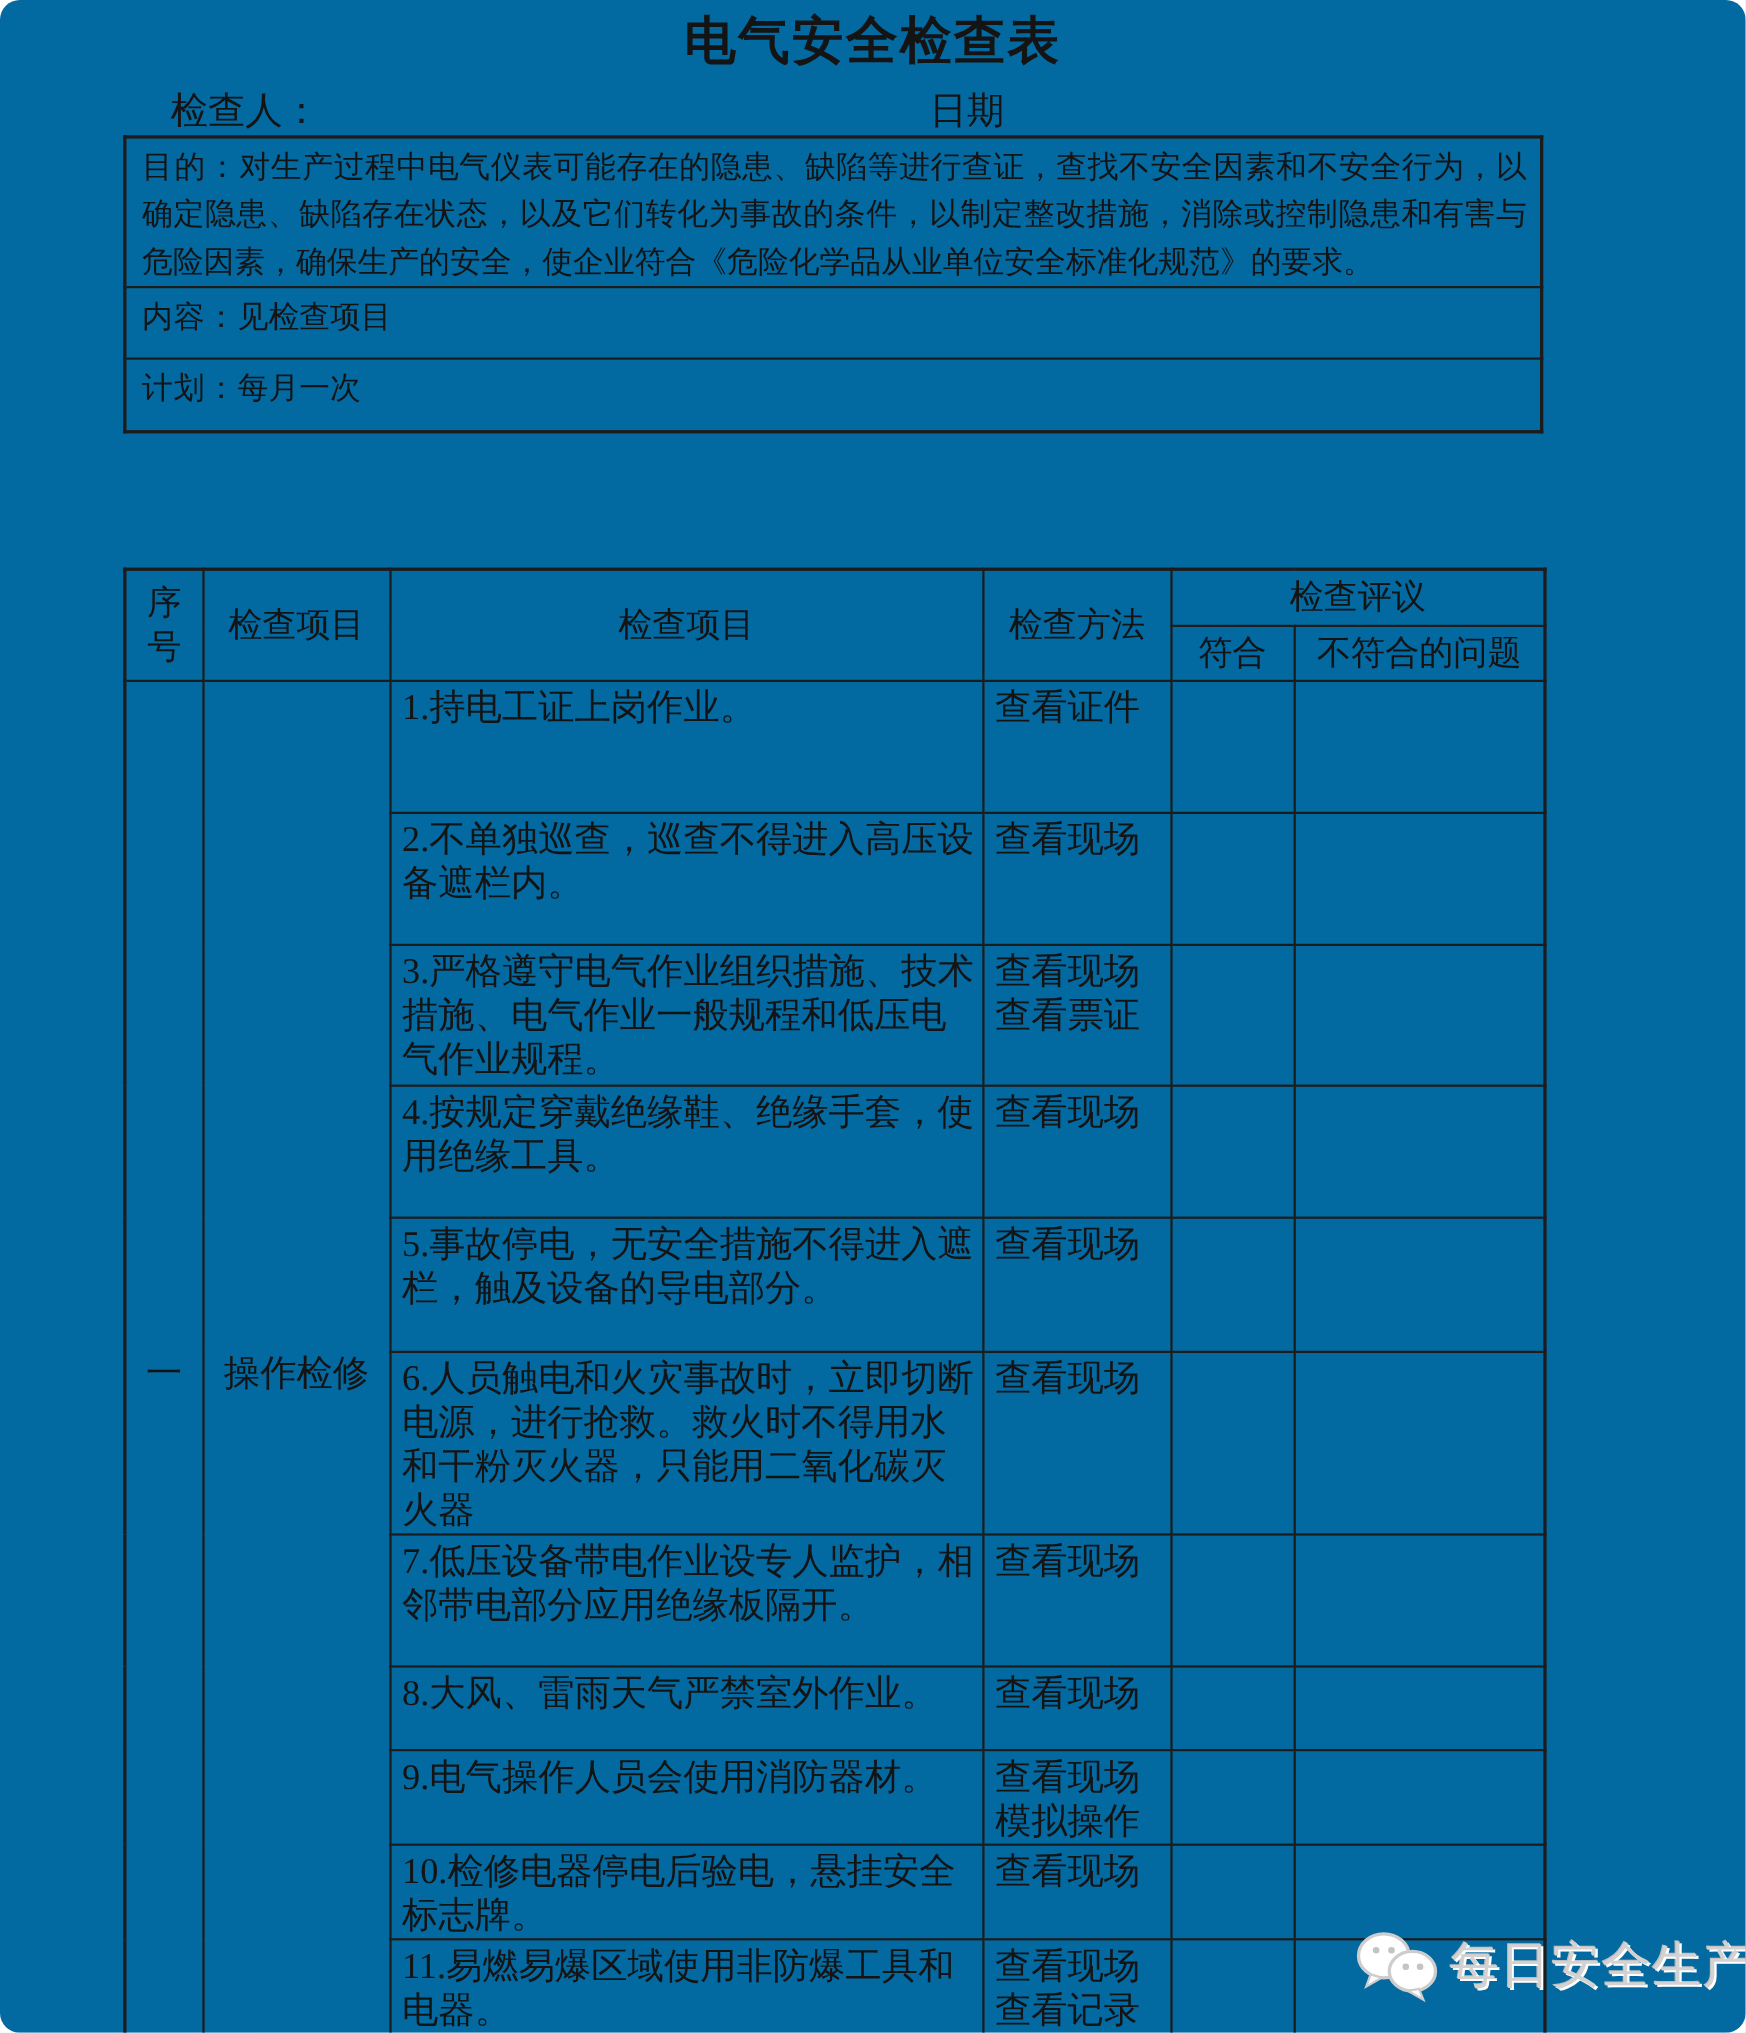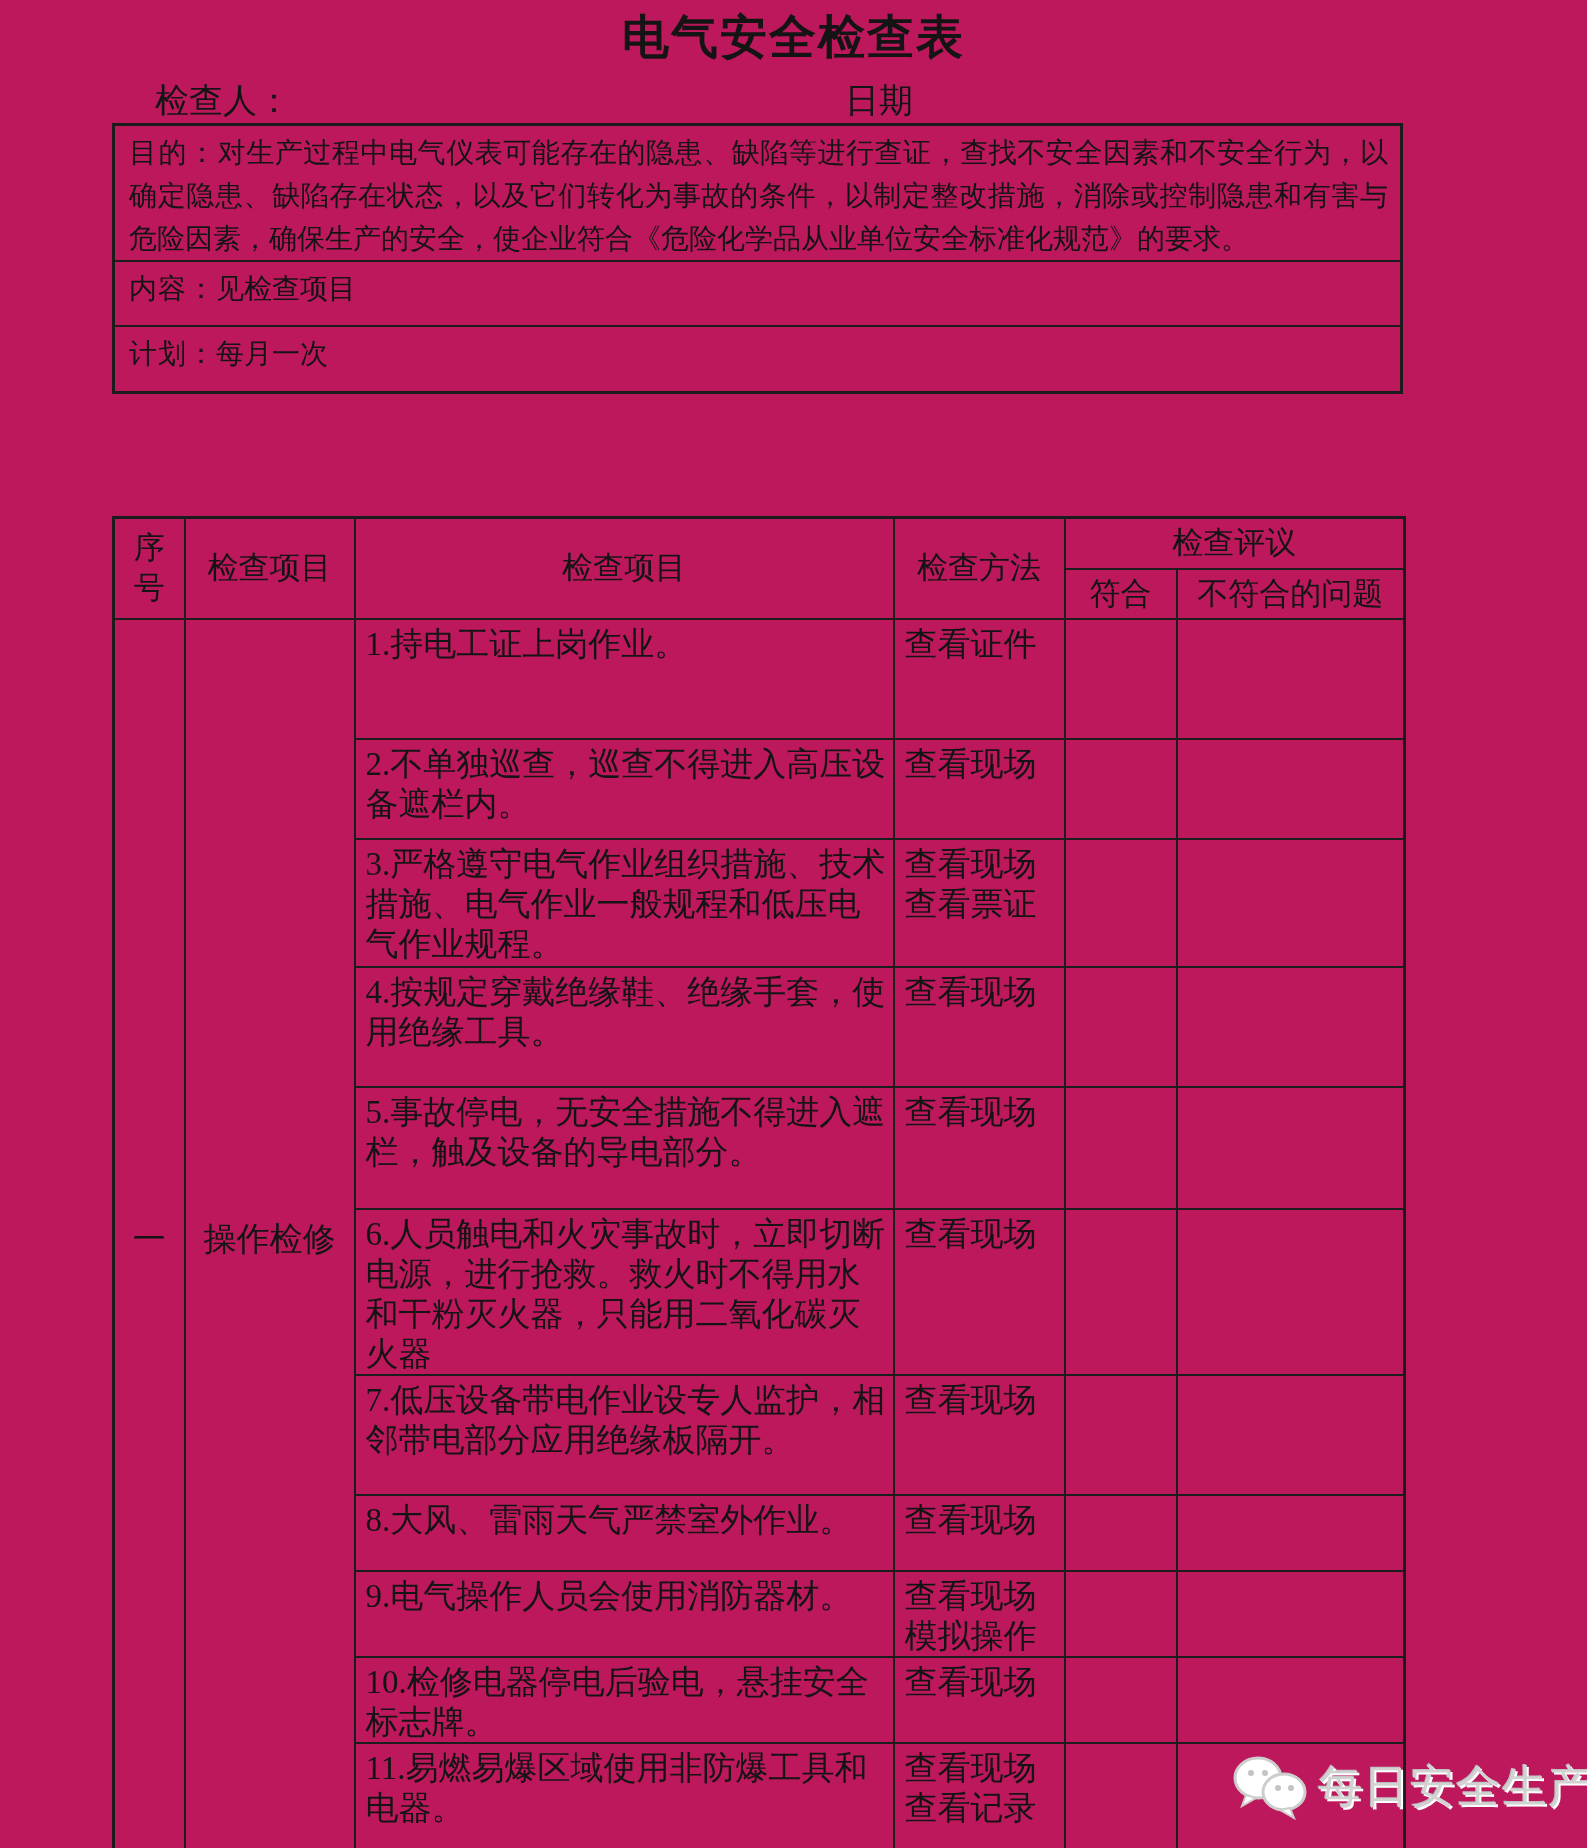--- a/index.html
+++ b/index.html
@@ -1,22 +1,23 @@
 <!DOCTYPE html>
 <html><head>
 <meta charset="utf-8">
 <style>
   html,body{margin:0;padding:0;background:#ffffff;}
   #page{
     position:relative;
     width:1587px;height:1848px;
-    background:#be185d;
+    background:#0369a1;
     font-family:"Liberation Serif","DejaVu Serif",serif;
     color:#141414;
     overflow:hidden;
+    border-radius:18px;
   }
   
   .doc-title{
     position:absolute;top:6px;left:0;width:1587px;
     text-align:center;font-size:47px;font-weight:bold;letter-spacing:2px;
   }
   .meta-line{position:absolute;top:78px;left:0;width:1587px;height:40px;font-size:34px;text-decoration:underline;}
   .meta-inspector{position:absolute;left:155px;top:0;}
   .meta-date{position:absolute;left:845px;top:0;}
   
@@ -35,21 +36,21 @@
   .info-label{letter-spacing:1px;}
   
   .main-table th{font-size:31px;text-align:center;vertical-align:middle;padding:0;}
   .th-review{height:51px;}
   .th-sub{height:50px;}
   .th-seq{white-space:pre-line;line-height:40px;}
   
   .main-table td{vertical-align:top;font-size:33px;line-height:40px;padding:4px 6px 0 10px;}
   td.c-seq,td.c-item{vertical-align:middle;text-align:center;padding:0;}
   td.c-method{white-space:pre-line;margin-left:20px;}
-  .r0{height:120px;} .r1{height:100px;} .r2{height:128px;} .r3{height:120px;}
+  .r0{height:120px;} .r1{height:120px;} .r2{height:128px;} .r3{height:120px;}
   .r4{height:122px;} .r5{height:126px;} .r6{height:120px;} .r7{height:76px;}
   .r8{height:84px;} .r9{height:85px;} .r10{height:118px;}
   
   .watermark{
     position:absolute;left:1232px;top:1742px;width:360px;height:90px;
     display:flex;align-items:center;z-index:5;pointer-events:none;
   }
   .watermark-text{
     font-size:45px;color:#d2d2d2;letter-spacing:1px;white-space:nowrap;
     text-shadow:2px 2px 0 #ffffff,-1px -1px 0 #bdbdbd;

